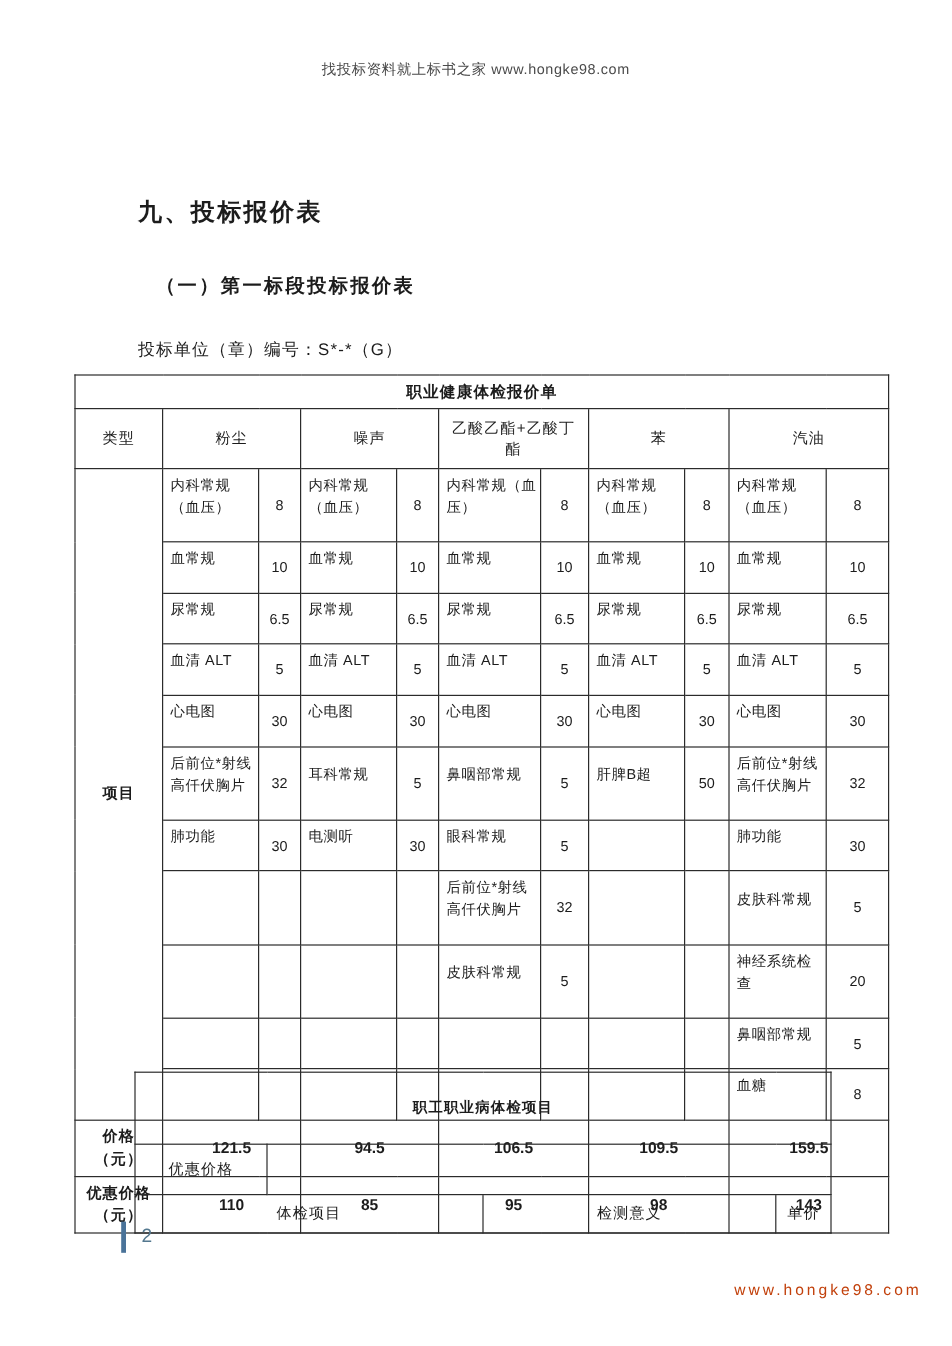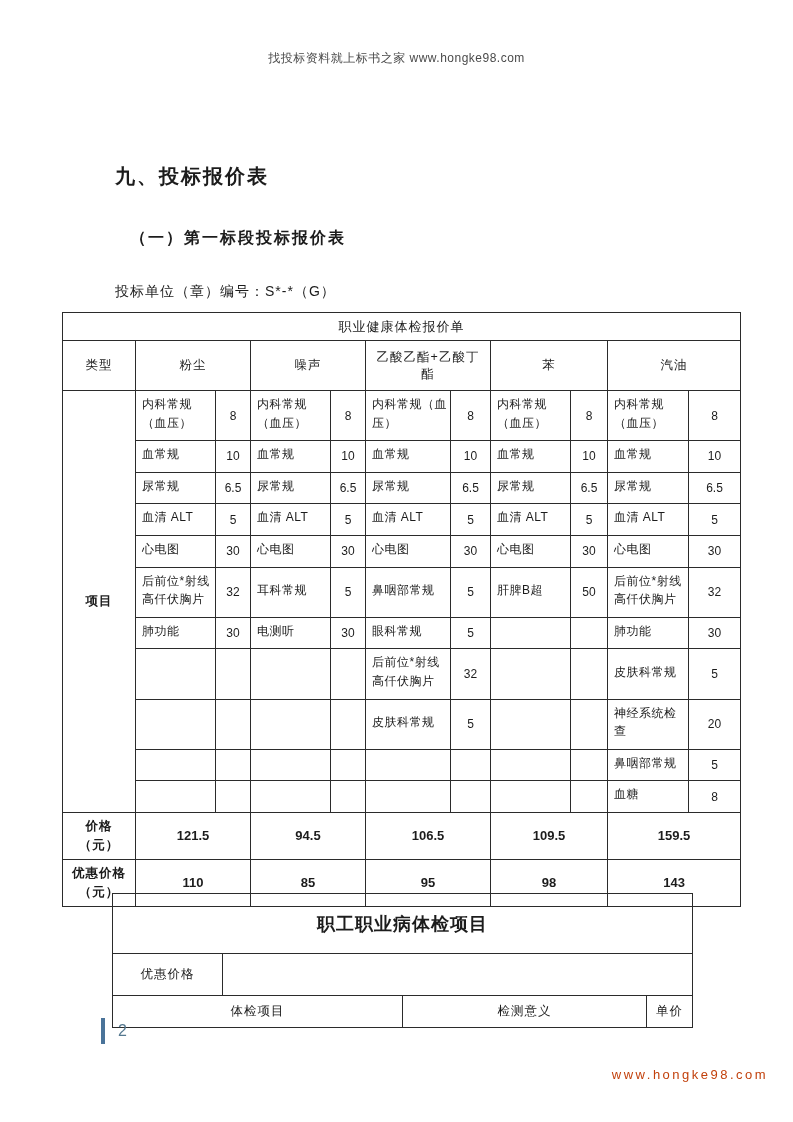--- a/index.html
+++ b/index.html
@@ -57,40 +57,40 @@
   }
   
   .t1 {
     position: absolute;
     top: 312px; left: 62px;
     width: 678px;
   }
   .t1-title td {
     height: 28px;
     text-align: center;
-    font-weight: normal;
+    font-weight: bold;
     font-size: 13px;
     letter-spacing: 1px;
   }
   .t1-head td {
     height: 50px;
     text-align: center;
     font-size: 12.5px;
     letter-spacing: 1px;
   }
   .t1-head td.label-cell { font-weight: normal; }
   .label-cell {
     text-align: center;
     font-weight: bold;
     font-size: 12.5px;
     letter-spacing: 1px;
   }
   .name-cell {
     text-align: left;
-    padding: 4px 3px 8px 6px;
+    padding: 4px 3px 19px 6px;
     line-height: 1.55;
     word-break: break-all;
     letter-spacing: 0.5px;
   }
   .price-cell {
     text-align: center;
     font-size: 12px;
   }
   .t1 tbody tr td { height: 22px; }
   .t1-price td, .t1-discount td {
@@ -103,21 +103,21 @@
   
   .t2 {
     position: absolute;
     top: 893px; left: 112px;
     width: 580px;
   }
   .t2-title td {
     height: 60px;
     text-align: center;
     font-weight: bold;
-    font-size: 18px;
+    font-size: 12px;
     letter-spacing: 1px;
   }
   .t2-discount td { height: 42px; }
   .t2-discount td:first-child { text-align: center; font-size: 12.5px; letter-spacing: 1px; }
   .t2-head td {
     height: 32px;
     text-align: center;
     font-size: 12.5px;
     letter-spacing: 1px;
   }

